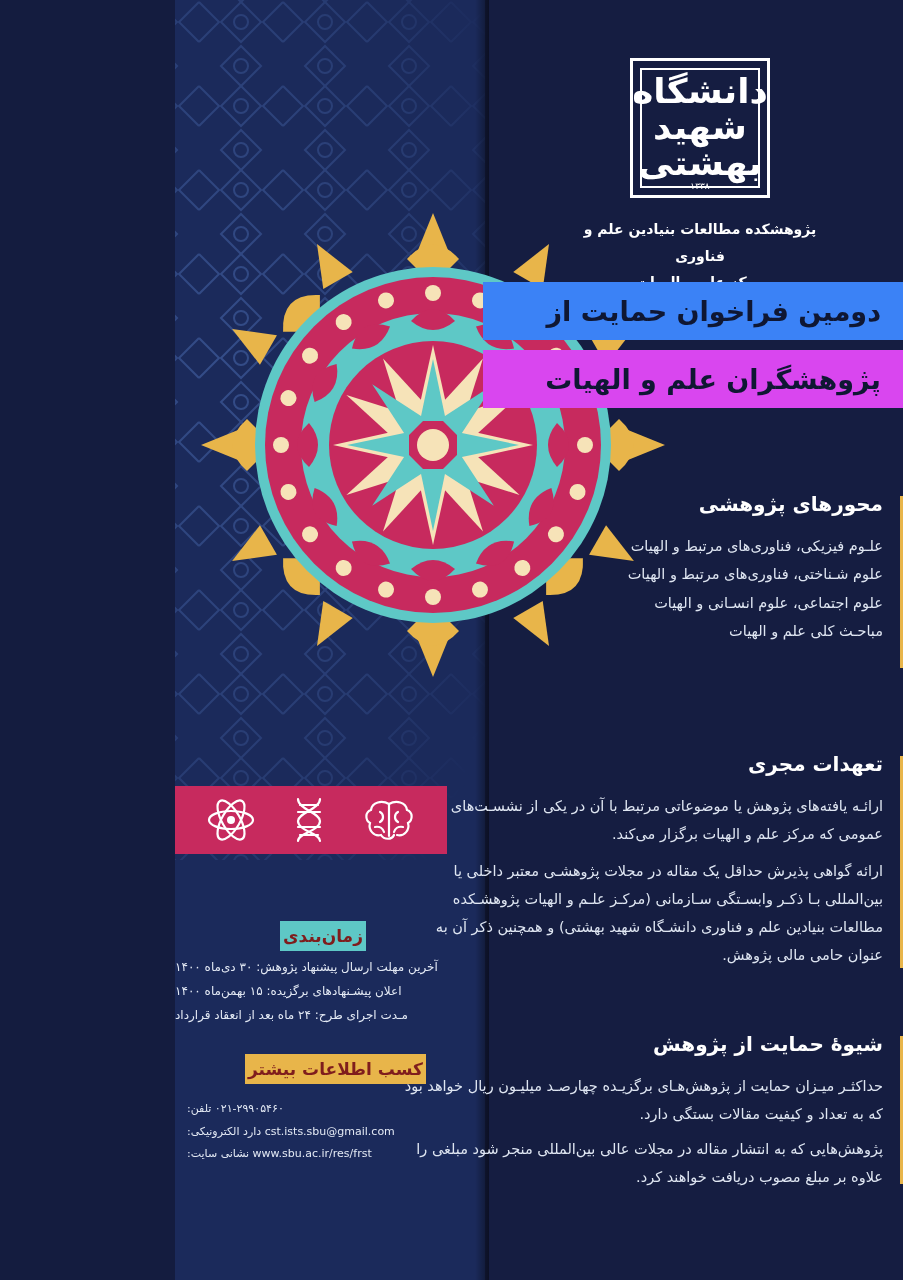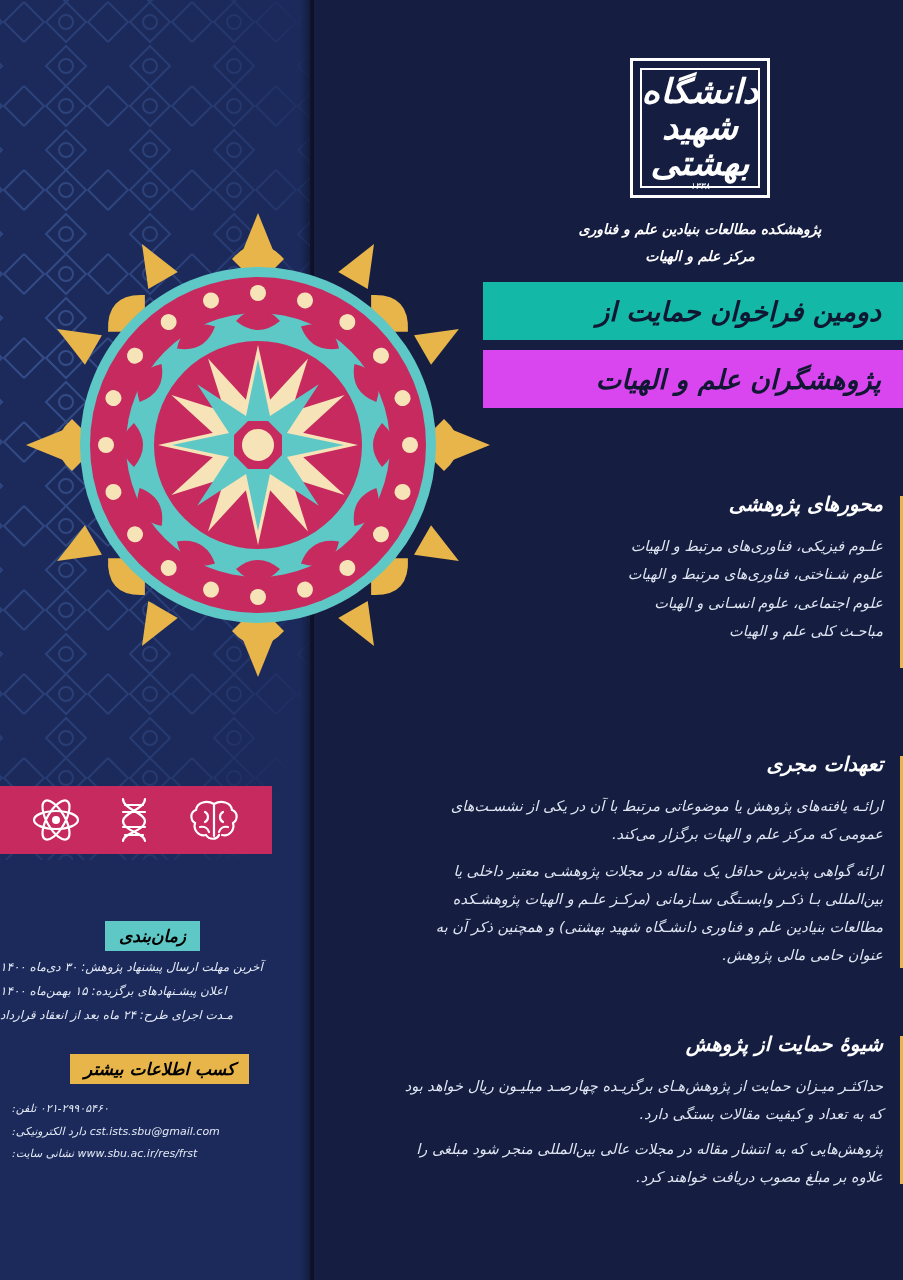--- a/index.html
+++ b/index.html
@@ -4,24 +4,23 @@
 <style>
   * { box-sizing: border-box; margin: 0; padding: 0; }
   html, body {
     width: 903px; height: 1280px;
     background: #141c3f;
     font-family: "DejaVu Sans", "Liberation Sans", sans-serif;
     overflow: hidden;
   }
   .poster {
     position: relative;
-    width: 903px; height: 1280px;
+    width: 728px; height: 1280px;
     background: #151d41;
     overflow: hidden;
-    font-style: italic;
   }
 
   
   .left-band {
     position: absolute;
     left: 0; top: 0;
     width: 310px; height: 1280px;
     background: #1b2a5b;
     overflow: hidden;
   }
@@ -100,21 +99,21 @@
     display: flex;
     align-items: center;
     justify-content: flex-start;
     padding: 0 22px 0 12px;
     font-size: 27px;
     font-weight: bold;
     color: #0f1733;
     letter-spacing: -0.4px;
     white-space: nowrap;
   }
-  .title-bar.teal { background: #14b8a6; margin-bottom: 10px; }
+  .title-bar.teal { background: #3b82f6; margin-bottom: 10px; }
   .title-bar.gold { background: #d946ef; }
 
   
   .section {
     position: absolute;
     right: 0;
     width: 500px;
     padding-right: 20px;
     text-align: right;
     color: #e6ecf6;
@@ -160,22 +159,22 @@
     padding: 0 14px;
   }
   .icon-strip svg { display: block; }
 
   
   .pill {
     position: absolute;
     height: 30px;
     display: flex; align-items: center; justify-content: center;
     font-size: 17px; font-weight: bold;
-    color: #000000;
-    padding: 0 14px;
+    color: #7f1d1d;
+    padding: 0 3px;
   }
   #pill-schedule { left: 105px; top: 921px; background: #5ec8c6; }
   #pill-more     { left: 70px;  top: 1054px; background: #e8b54a; }
 
   .left-lines {
     position: absolute;
     text-align: left;
     direction: rtl;
     color: #e3e9f4;
     font-size: 12px;

